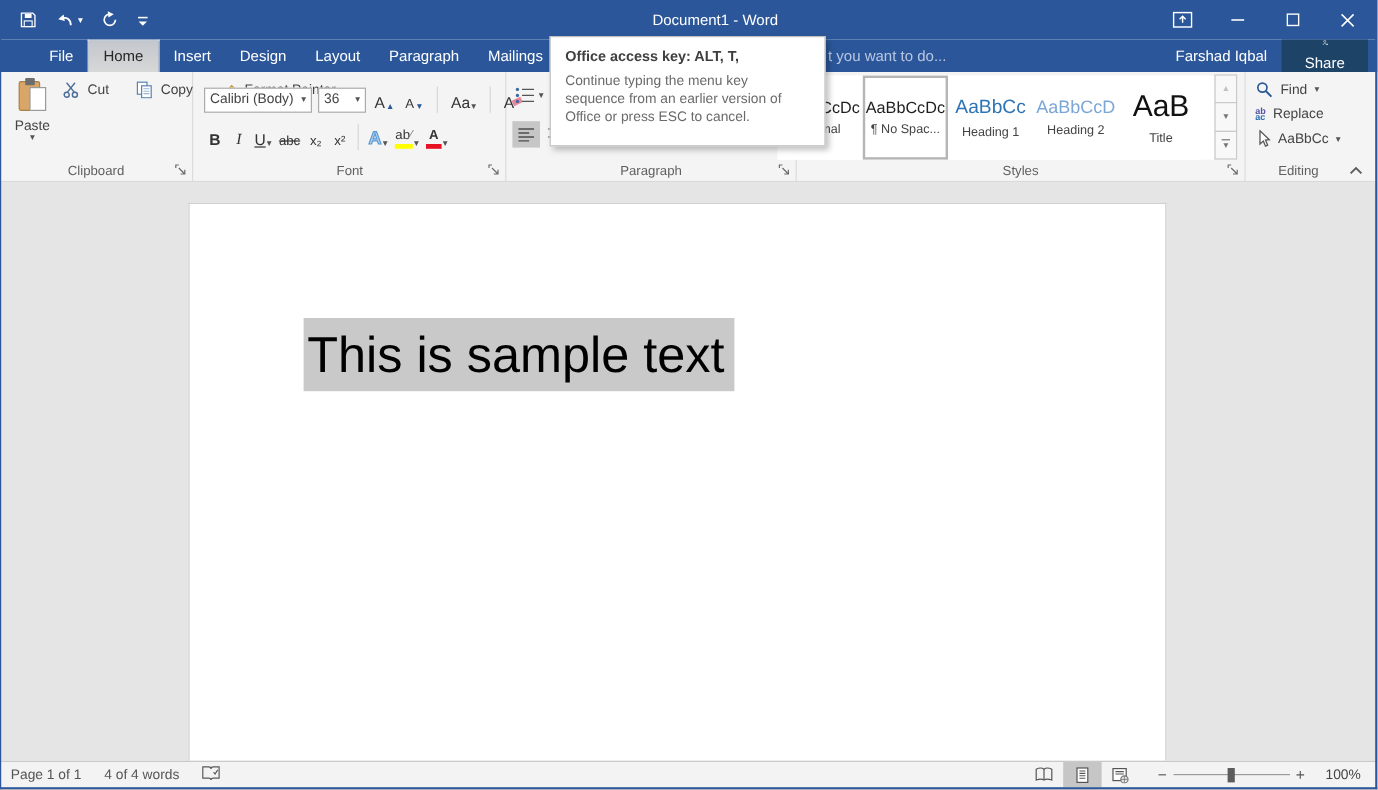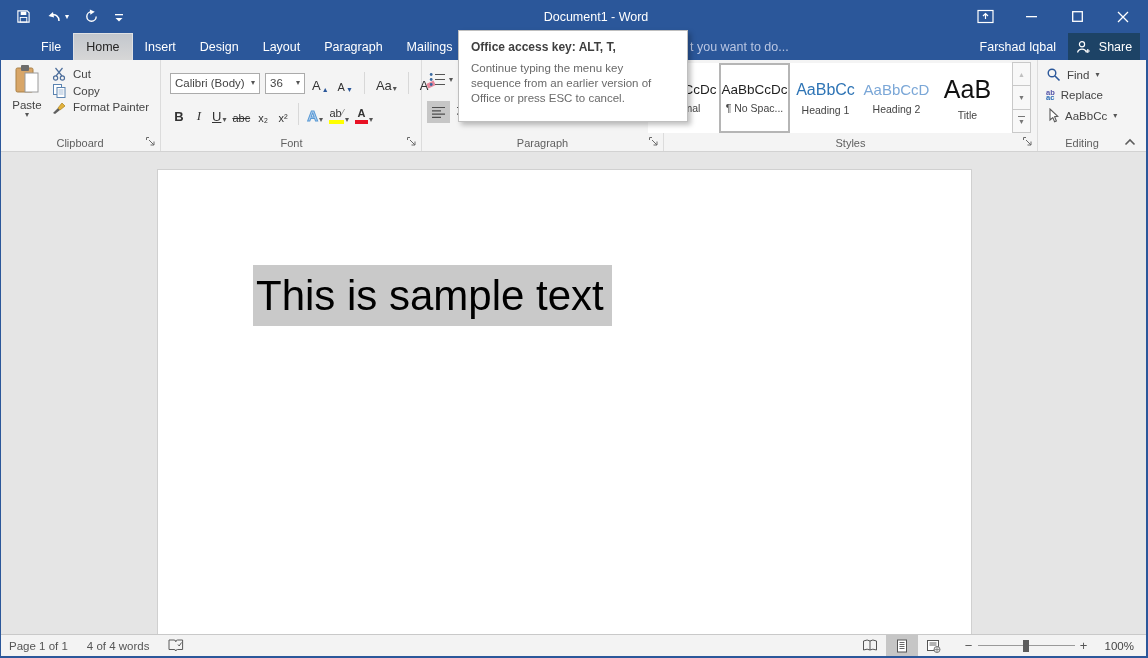--- a/index.html
+++ b/index.html
@@ -21,35 +21,35 @@
   .wbtn{width:46px;height:33px;display:flex;align-items:center;justify-content:center;}
 
   
   .tabrow{position:absolute;left:0;top:33px;right:0;height:27px;background:#2b579a;font-size:12.5px;padding-left:21px;}
   .tabs{display:flex;height:27px;padding-left:8px;color:#fff;}
   .tab{padding:0 12px;display:flex;align-items:center;}
   .tab.active{background:linear-gradient(#c3c7cd,#d7d7d7);color:#262626;border:1px solid #dfe1e4;border-bottom:none;}
   .tellme{position:absolute;left:690px;top:0;height:27px;display:flex;align-items:center;color:#b9c6e2;}
   .username{position:absolute;right:92px;top:0;height:27px;display:flex;align-items:center;color:#fff;}
   .sharebtn{position:absolute;right:8px;top:0;width:72px;height:27px;background:#1d4366;color:#fff;
-            display:flex;align-items:center;justify-content:center;gap:8px;}
+            display:flex;align-items:center;justify-content:center;gap:8px;flex-direction:column;}
 
   
   .ribbon{position:absolute;left:0;top:60px;right:0;height:92px;background:#f4f4f4;border-bottom:1px solid #d2d2d2;font-size:11.5px;}
   .rgroup{position:absolute;top:0;height:91px;border-right:1px solid #dcdcdc;}
   .glabel{position:absolute;bottom:2px;left:0;right:0;text-align:center;font-size:11px;color:#5f5f5f;}
   .launcher{position:absolute;right:4px;bottom:4px;width:11px;height:11px;display:flex;}
   .caret{font-size:8px;color:#555;line-height:1;}
   .caret.w{color:#fff;}
 
   
   .g-clip{left:0;width:161px;}
   .pastebtn{position:absolute;left:6px;top:4px;width:42px;height:72px;display:flex;flex-direction:column;align-items:center;}
   .pastebtn .plabel{margin-top:4px;color:#444;}
-  .cliprows{position:absolute;left:52px;top:7px;display:flex;flex-direction:column;gap:2px;}
+  .cliprows{position:absolute;left:52px;top:7px;display:flex;gap:22px;}
   .rrow{display:flex;align-items:center;gap:6px;white-space:nowrap;color:#444;}
 
   
   .g-font{left:162px;width:260px;}
   .fontrow1{position:absolute;left:8px;top:12px;display:flex;align-items:center;gap:5px;}
   .combo{height:21px;background:#fff;border:1px solid #ababab;display:flex;align-items:center;
          padding:0 4px;gap:4px;color:#444;}
   .combo .cname{flex:1;}
   .fontrow2{position:absolute;left:8px;top:43px;display:flex;align-items:center;gap:2px;}
   .fbtn{min-width:18px;height:22px;display:flex;align-items:flex-end;justify-content:center;padding:1px 2px;gap:1px;}

